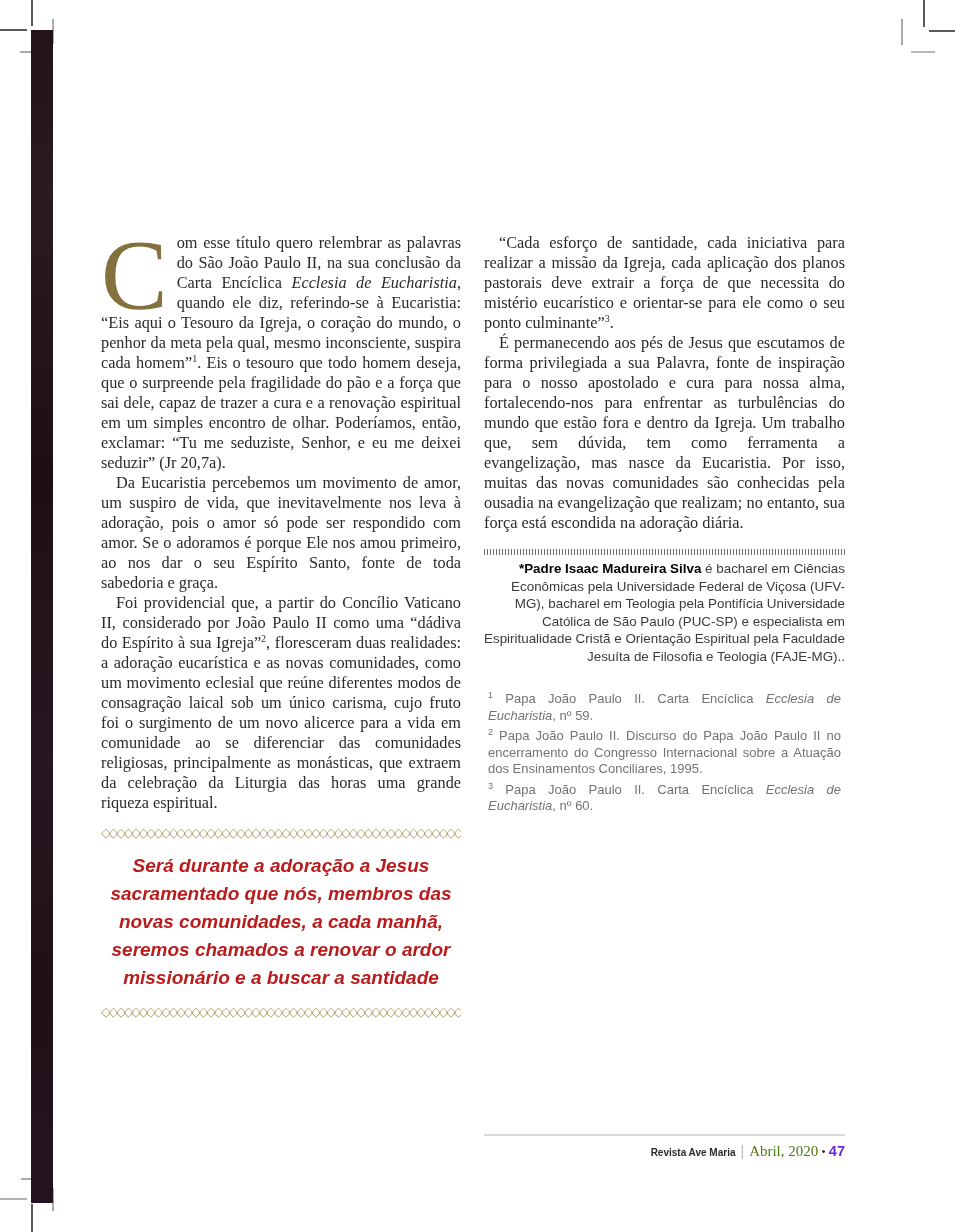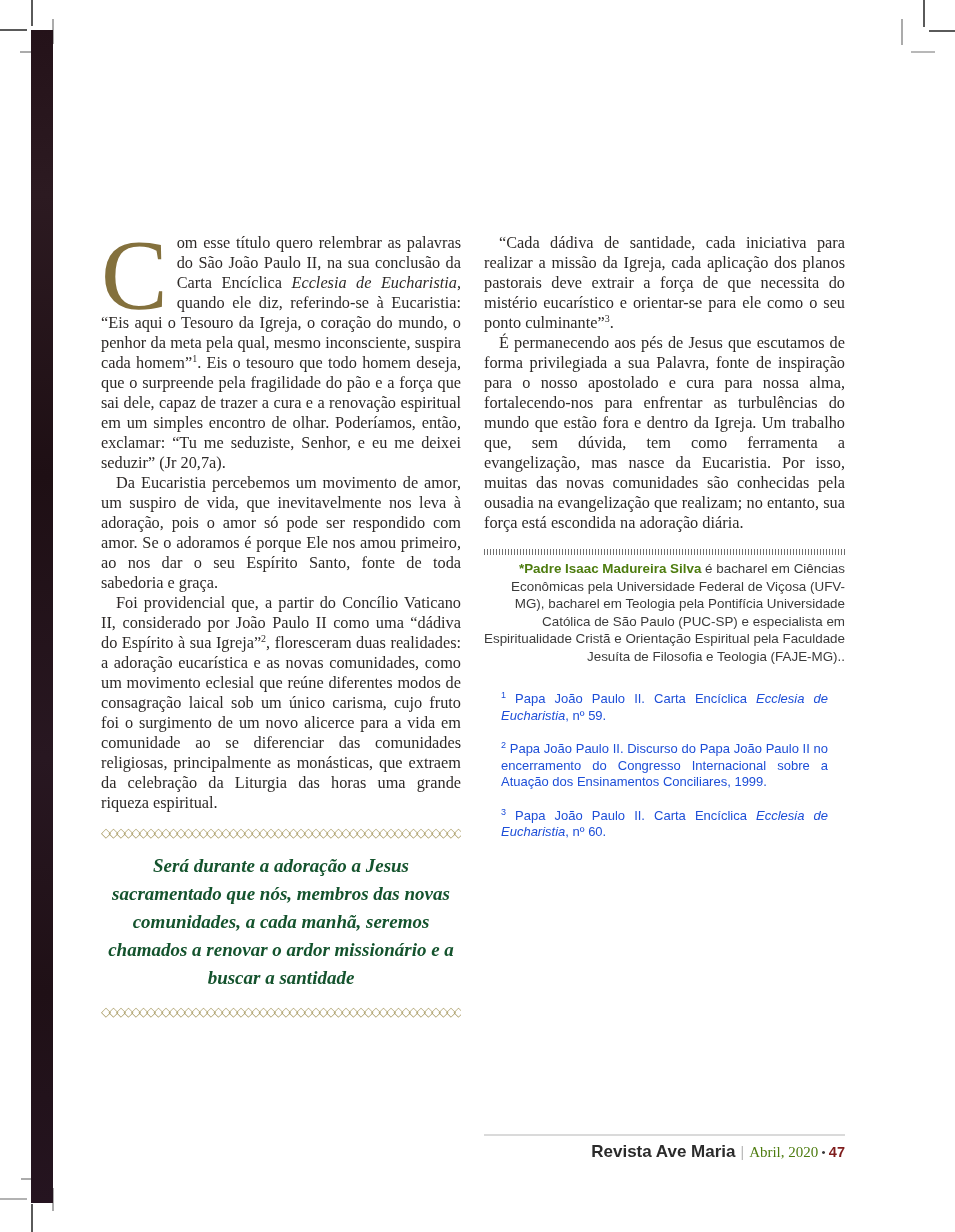--- a/index.html
+++ b/index.html
@@ -46,52 +46,52 @@
     color:#84713d; margin:0 9px 0 0; font-family:"Liberation Serif", serif;
   }
 
   .diamond-rule {
     margin-top:13px; height:13px; line-height:13px; overflow:hidden;
     white-space:nowrap; color:#a89a62; font-size:13px; letter-spacing:-2.5px;
     font-family:"DejaVu Sans", sans-serif;
   }
   .pull-quote {
     margin:13px 4px 1px 4px; text-align:center;
-    font-family:Liberation Serif, serif; font-weight:bold; font-style:italic;
-    font-size:19px; line-height:28px; color:#14532d;
+    font-family:Liberation Sans, sans-serif; font-weight:bold; font-style:italic;
+    font-size:19px; line-height:28px; color:#b91c1c;
   }
 
   .bio { margin-top:16px; }
   .hatch-rule {
     height:6px; margin-bottom:5px;
     background:repeating-linear-gradient(90deg,#6e6e6e 0 1px,transparent 1px 3px);
   }
   .bio-text {
     margin:0; font-family:"Liberation Sans", sans-serif; font-size:13.4px;
     line-height:17.5px; text-align:right; color:#3b3b3b;
   }
-  .bio-text strong { color:#4d7c0f;text-align:center; }
+  .bio-text strong { color:#000000;text-align:center; }
 
   .footnotes { margin-top:26px; }
   .fn {
-    margin:17px; font-family:"Liberation Sans", sans-serif; font-size:13px;
-    line-height:16.5px; text-align:justify; color:#1d4ed8;
+    margin:4px; font-family:"Liberation Sans", sans-serif; font-size:13px;
+    line-height:16.5px; text-align:justify; color:#737373;
   }
   .fn sup { font-size:9px; line-height:0; }
   .fn em { font-style:italic; }
 
   
   .footer { position:absolute; left:484px; top:1134px; width:361px; }
   .footer-line { height:2px; background:#dadada; }
   .footer-text { margin-top:6px; text-align:right; color:#2e2e2e; white-space:nowrap; }
-  .f-mag { font-family:"Liberation Sans", sans-serif; font-weight:bold; font-size:17px; color:#2b2b2b; }
+  .f-mag { font-family:"Liberation Sans", sans-serif; font-weight:bold; font-size:10px; color:#2b2b2b; }
   .f-sep { color:#b5b5b5; font-size:14px; padding:0 5px; font-family:"Liberation Sans", sans-serif; }
   .f-issue { font-family:"Liberation Serif", serif; font-size:15px; color:#4d7c0f; }
   .f-dot { font-size:13px; padding:0 3px; color:#3a3a3a; }
-  .f-num { font-family:"Liberation Sans", sans-serif; font-weight:bold; font-size:14.5px; color:#7f1d1d; }
+  .f-num { font-family:"Liberation Sans", sans-serif; font-weight:bold; font-size:14.5px; color:#6d28d9; }
 </style>
 </head>
 <body>
 
 <div class="page">
 
   <div class="mark m-tl-v"></div>
   <div class="mark m-tl-h"></div>
   <div class="mark m-tl-v2"></div>
   <div class="mark m-tl-h2"></div>
@@ -115,37 +115,37 @@
       <span>Foi providencial que, a partir do Concílio Vaticano II, considerado por João Paulo II como uma “dádiva do Espírito à sua Igreja”</span><sup>2</sup><span>, floresceram duas realidades: a adoração eucarística e as novas comunidades, como um movimento eclesial que reúne diferentes modos de consagração laical sob um único carisma, cujo fruto foi o surgimento de um novo alicerce para a vida em comunidade ao se diferenciar das comunidades religiosas, principalmente as monásticas, que extraem da celebração da Liturgia das horas uma grande riqueza espiritual.</span>
     </p>
 
     <div class="diamond-rule">◇◇◇◇◇◇◇◇◇◇◇◇◇◇◇◇◇◇◇◇◇◇◇◇◇◇◇◇◇◇◇◇◇◇◇◇◇◇◇◇◇◇◇◇◇◇◇◇◇◇</div>
     <div class="pull-quote">Será durante a adoração a Jesus sacramentado que nós, membros das novas comunidades, a cada manhã, seremos chamados a renovar o ardor missionário e a buscar a santidade</div>
     <div class="diamond-rule">◇◇◇◇◇◇◇◇◇◇◇◇◇◇◇◇◇◇◇◇◇◇◇◇◇◇◇◇◇◇◇◇◇◇◇◇◇◇◇◇◇◇◇◇◇◇◇◇◇◇</div>
   </div>
 
   <div class="col-right">
     <p class="body-p indent">
-      <span>“Cada dádiva de santidade, cada iniciativa para realizar a missão da Igreja, cada aplicação dos planos pastorais deve extrair a força de que necessita do mistério eucarístico e orientar-se para ele como o seu ponto culminante”</span><sup>3</sup><span>.</span>
+      <span>“Cada esforço de santidade, cada iniciativa para realizar a missão da Igreja, cada aplicação dos planos pastorais deve extrair a força de que necessita do mistério eucarístico e orientar-se para ele como o seu ponto culminante”</span><sup>3</sup><span>.</span>
     </p>
     <p class="body-p indent">É permanecendo aos pés de Jesus que escutamos de forma privilegiada a sua Palavra, fonte de inspiração para o nosso apostolado e cura para nossa alma, fortalecendo-nos para enfrentar as turbulências do mundo que estão fora e dentro da Igreja. Um trabalho que, sem dúvida, tem como ferramenta a evangelização, mas nasce da Eucaristia. Por isso, muitas das novas comunidades são conhecidas pela ousadia na evangelização que realizam; no entanto, sua força está escondida na adoração diária.</p>
 
     <div class="bio">
       <div class="hatch-rule"></div>
       <p class="bio-text">
         <strong>*Padre Isaac Madureira Silva</strong><span> é bacharel em Ciências Econômicas pela Universidade Federal de Viçosa (UFV-MG), bacharel em Teologia pela Pontifícia Universidade Católica de São Paulo (PUC-SP) e especialista em Espiritualidade Cristã e Orientação Espiritual pela Faculdade Jesuíta de Filosofia e Teologia (FAJE-MG)..</span>
       </p>
     </div>
 
     <div class="footnotes">
       <p class="fn">
         <sup>1</sup><span> Papa João Paulo II. Carta Encíclica </span><em>Ecclesia de Eucharistia</em><span>, nº 59.</span>
       </p>
       <p class="fn">
-        <sup>2</sup><span> Papa João Paulo II. Discurso do Papa João Paulo II no encerramento do Congresso Internacional sobre a Atuação dos Ensinamentos Conciliares, 1999.</span>
+        <sup>2</sup><span> Papa João Paulo II. Discurso do Papa João Paulo II no encerramento do Congresso Internacional sobre a Atuação dos Ensinamentos Conciliares, 1995.</span>
       </p>
       <p class="fn">
         <sup>3</sup><span> Papa João Paulo II. Carta Encíclica </span><em>Ecclesia de Eucharistia</em><span>, nº 60.</span>
       </p>
     </div>
   </div>
 
   <div class="footer">
     <div class="footer-line"></div>
     <div class="footer-text">

